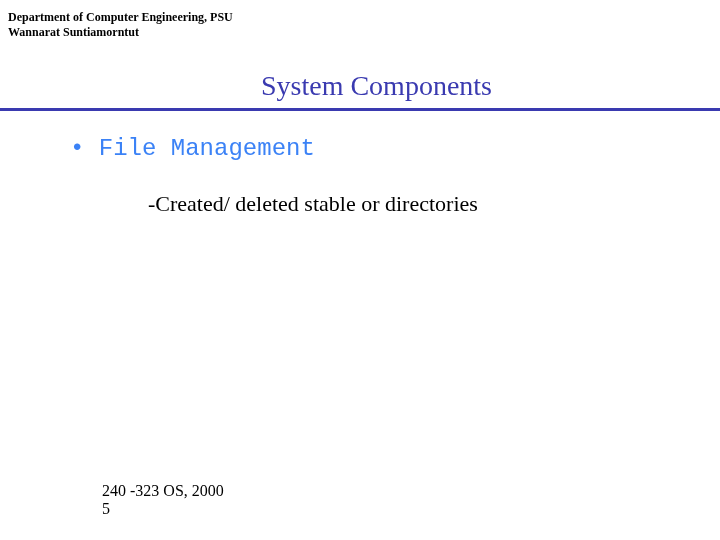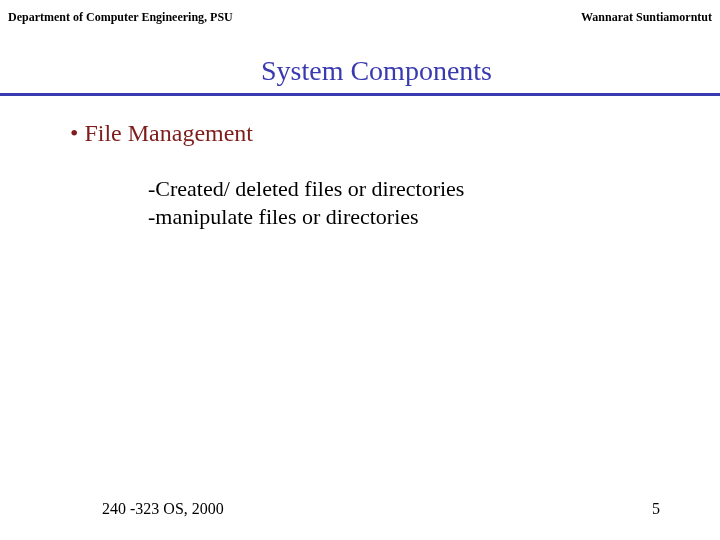--- a/index.html
+++ b/index.html
@@ -1,15 +1,15 @@
 <!DOCTYPE html>
 <html><head>
   <meta charset="utf-8">
   <style>
-    * { margin: 0; padding: 0; box-sizing: border-box; }
+    * { margin: 0; padding: 0; box-sizing: border-box; flex-direction: column; }
     body {
       width: 720px;
       height: 540px;
       background: #ffffff;
       font-family: "Times New Roman", Times, serif;
       color: #000;
       position: relative;
       overflow: hidden;
     }
     .header-row {
@@ -31,22 +31,23 @@
     .title-underline {
       width: 100%;
       height: 3px;
       background: #3a3ab0;
     }
     .content {
       padding: 24px 50px 0 70px;
     }
     .bullet-line {
       font-size: 24px;
-      color: #7f1d1d;
+      color: #3b82f6;
       margin-bottom: 28px;
+      font-family: Liberation Mono, monospace;
     }
     .sub-list {
       margin-left: 78px;
       font-size: 22px;
       line-height: 1.25;
       color: #000;
     }
     .footer {
       position: absolute;
       bottom: 22px;
@@ -65,21 +66,20 @@
   <span>Department of Computer Engineering, PSU</span>
   <span>Wannarat  Suntiamorntut</span>
 </div>
 
 <h1 class="title">System Components</h1>
 <div class="title-underline"></div>
 
 <div class="content">
   <div class="bullet-line">• File  Management</div>
   <div class="sub-list">
-    <div>-Created/ deleted files or  directories</div>
-    <div>-manipulate files or directories</div>
+    <div>-Created/ deleted stable or  directories</div>
   </div>
 </div>
 
 <div class="footer">
   <span>240 -323  OS, 2000</span>
   <span>5</span>
 </div>
 
 </body></html>

